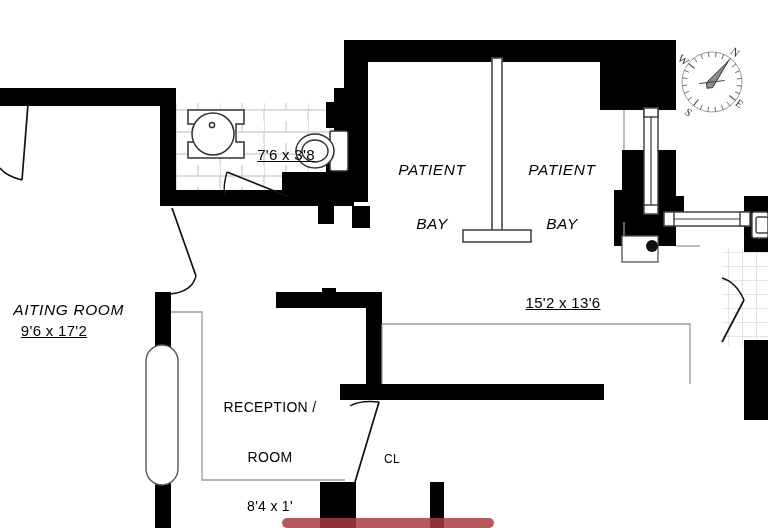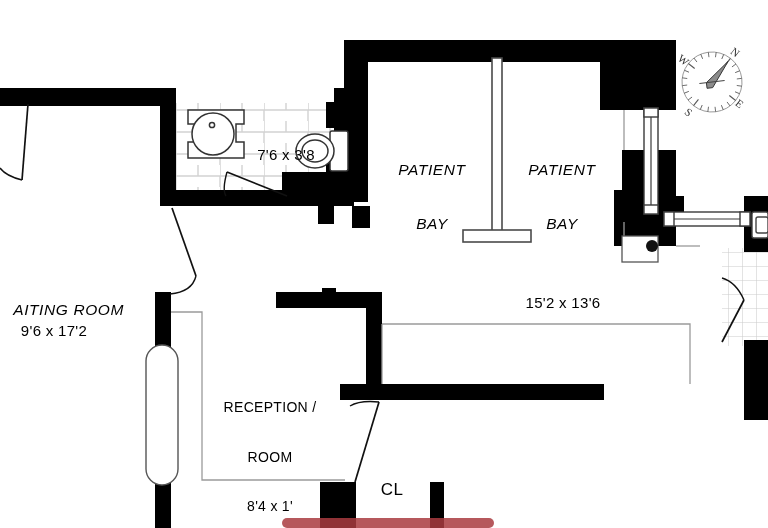--- a/index.html
+++ b/index.html
@@ -26,23 +26,23 @@
   .room-label {
     position: absolute;
     font-family: "Liberation Sans", sans-serif;
     color: #000000;
     text-align: center;
     line-height: 1.18;
     white-space: pre;
     user-select: none;
   }
   .lbl-lg { font-size: 15.5px; letter-spacing: 0.6px; font-style: italic; }
-  .lbl-dim { font-size: 15px; letter-spacing: 0.3px; }
+  .lbl-dim { font-size: 15px; letter-spacing: 0.3px; text-decoration: underline; }
   .lbl-sm { font-size: 14px; letter-spacing: 0.3px; }
-  .lbl-cl { font-size: 17px; letter-spacing: 0.4px; margin-top: 28px; }
+  .lbl-cl { font-size: 12px; letter-spacing: 0.4px; }
   .lbl-line { display: block; }
 </style>
 </head>
 <body>
 
 <div id="plan-root">
 
   <svg id="plan-svg" viewBox="0 0 768 528">
 
     <defs>

